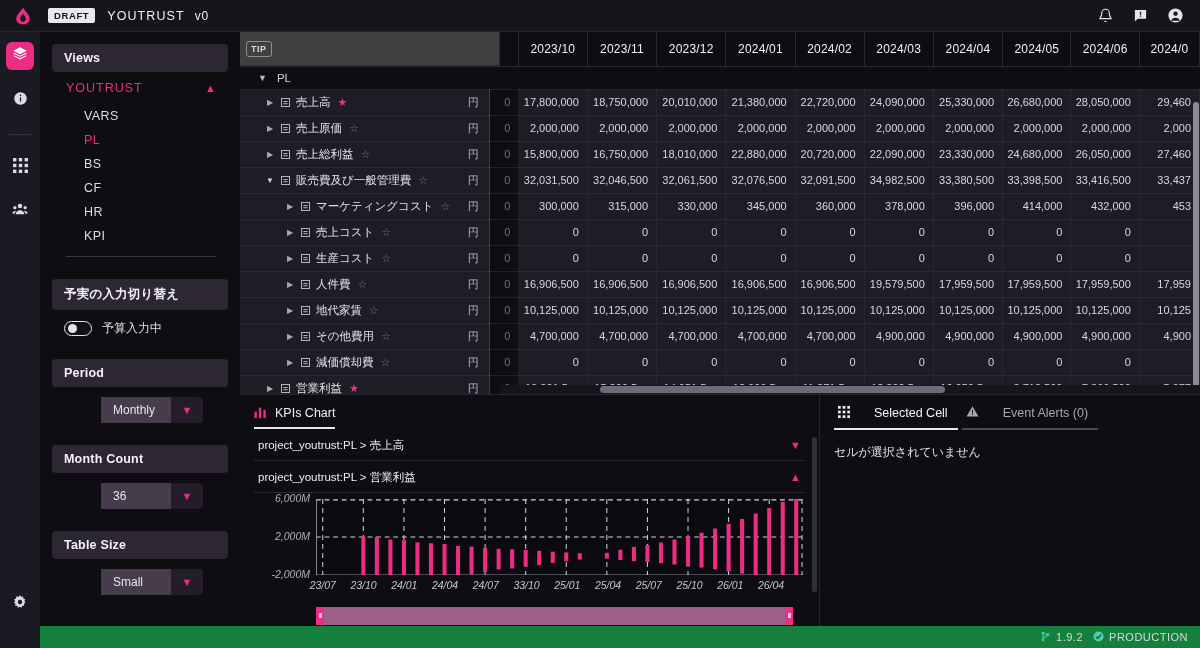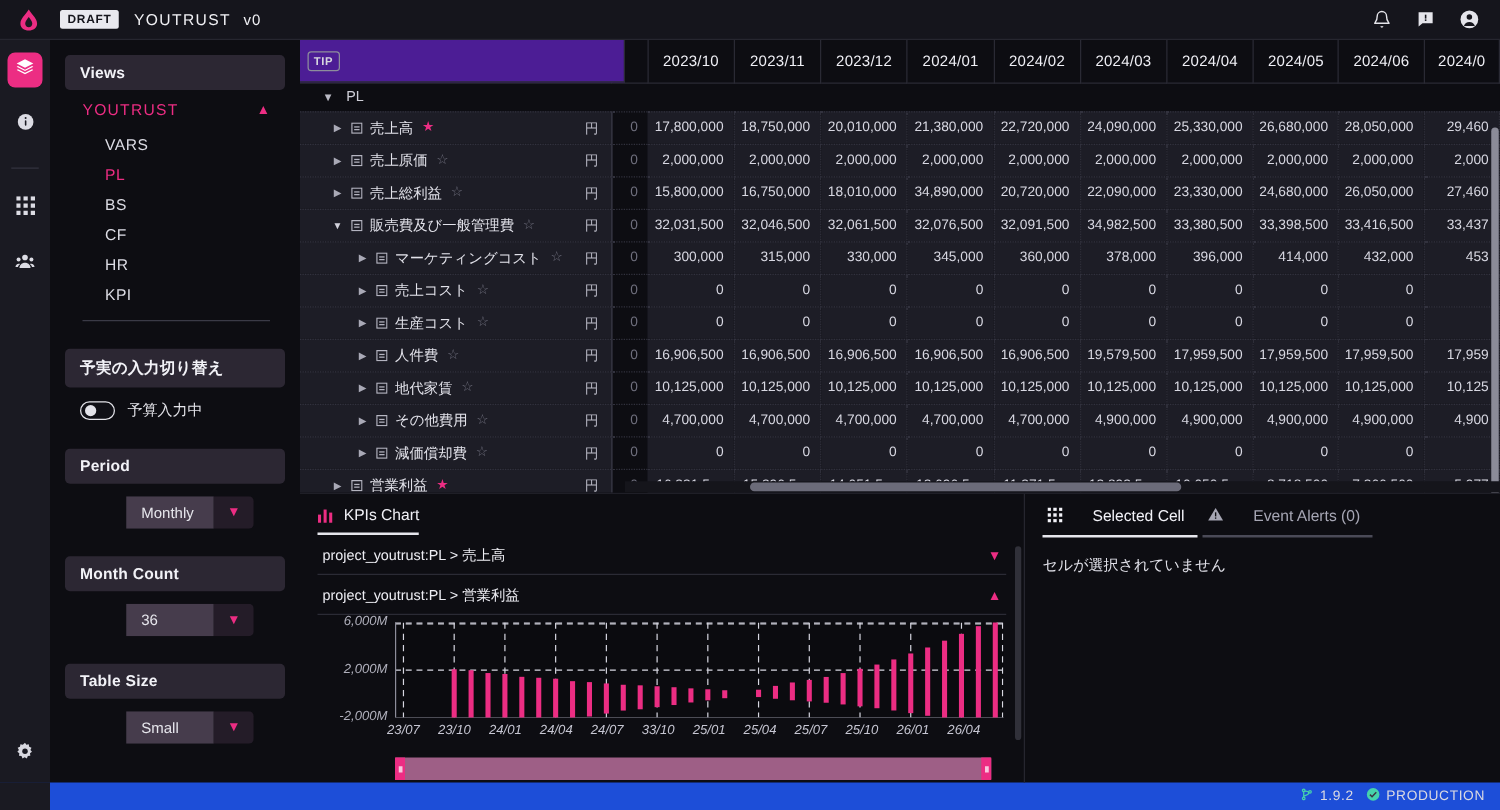--- a/index.html
+++ b/index.html
@@ -106,21 +106,21 @@
 
   
   .main { flex: 1; min-width: 0; display: flex; flex-direction: column; background: #0d0d12; }
   .main-inner { position: relative; flex: 1; display: flex; flex-direction: column; min-height: 0; }
 
   
   .table-zone { flex: 0 0 362px; position: relative; overflow: hidden; background: #0d0d12; }
 
   .tip-bar {
     position: absolute; top: 0; left: 0; width: 260px; height: 34px;
-    background: #4c1d95; z-index: 6; display: flex; align-items: flex-start;
+    background: #404040; z-index: 6; display: flex; align-items: flex-start;
     padding: 3px 0 0 6px; gap: 6px; border-right: 1px solid #2a2a34;
     border-bottom: 1px solid #2a2a34;
   }
   .tip-chip {
     border: 1px solid #8d8d9c; color: #d6d6de; font-size: 9px; font-weight: bold;
     border-radius: 3px; padding: 2px 4px; letter-spacing: .5px; margin-top: 6px;
     flex: 0 0 auto;
   }
   .tip-text { font-size: 10.5px; color: #9a9aa8; line-height: 14px; padding-top: 3px; }
 
@@ -228,21 +228,21 @@
   .side-tab {
     display: flex; align-items: center; gap: 24px; padding: 0 10px 7px 4px;
     font-size: 12.5px; cursor: pointer;
   }
   .side-tab.active { color: #f2f2f8; border-bottom: 2px solid #e6e6ec; }
   .side-tab.inactive { color: #a6a6b4; border-bottom: 2px solid #4a4a57; }
   .side-empty { font-size: 12px; color: #e0e0e8; padding-top: 14px; }
 
   
   .footer {
-    height: 22px; flex: 0 0 22px; background: #1d4ed8;
+    height: 22px; flex: 0 0 22px; background: #15803d;
     display: flex; align-items: center; justify-content: flex-end;
     gap: 10px; padding-right: 12px; font-size: 11px; color: #d9d9e2;
   }
   .f-item { display: flex; align-items: center; gap: 5px; letter-spacing: .5px; }
   .f-teal { color: #46d3ac; }
   .footer-left-fill { position: absolute; left: 0; bottom: 0; width: 40px; height: 22px; background: #1a1a22; }
 </style>
 </head>
 <body>
 
@@ -497,21 +497,21 @@
                         </span>
                         <span class="row-name">売上総利益</span>
                         <span class="star off">☆</span>
                         <span class="unit">円</span>
                       </div>
                     </td>
                     <td class="zerocell">0</td>
                     <td class="numcell">15,800,000</td>
                     <td class="numcell">16,750,000</td>
                     <td class="numcell">18,010,000</td>
-                    <td class="numcell">34,890,000</td>
+                    <td class="numcell">22,880,000</td>
                     <td class="numcell">20,720,000</td>
                     <td class="numcell">22,090,000</td>
                     <td class="numcell">23,330,000</td>
                     <td class="numcell">24,680,000</td>
                     <td class="numcell">26,050,000</td>
                     <td class="numcell">27,460</td>
                   </tr>
                   <tr class="data-row">
                     <td class="labelcell">
                       <div class="lbl-inner">

